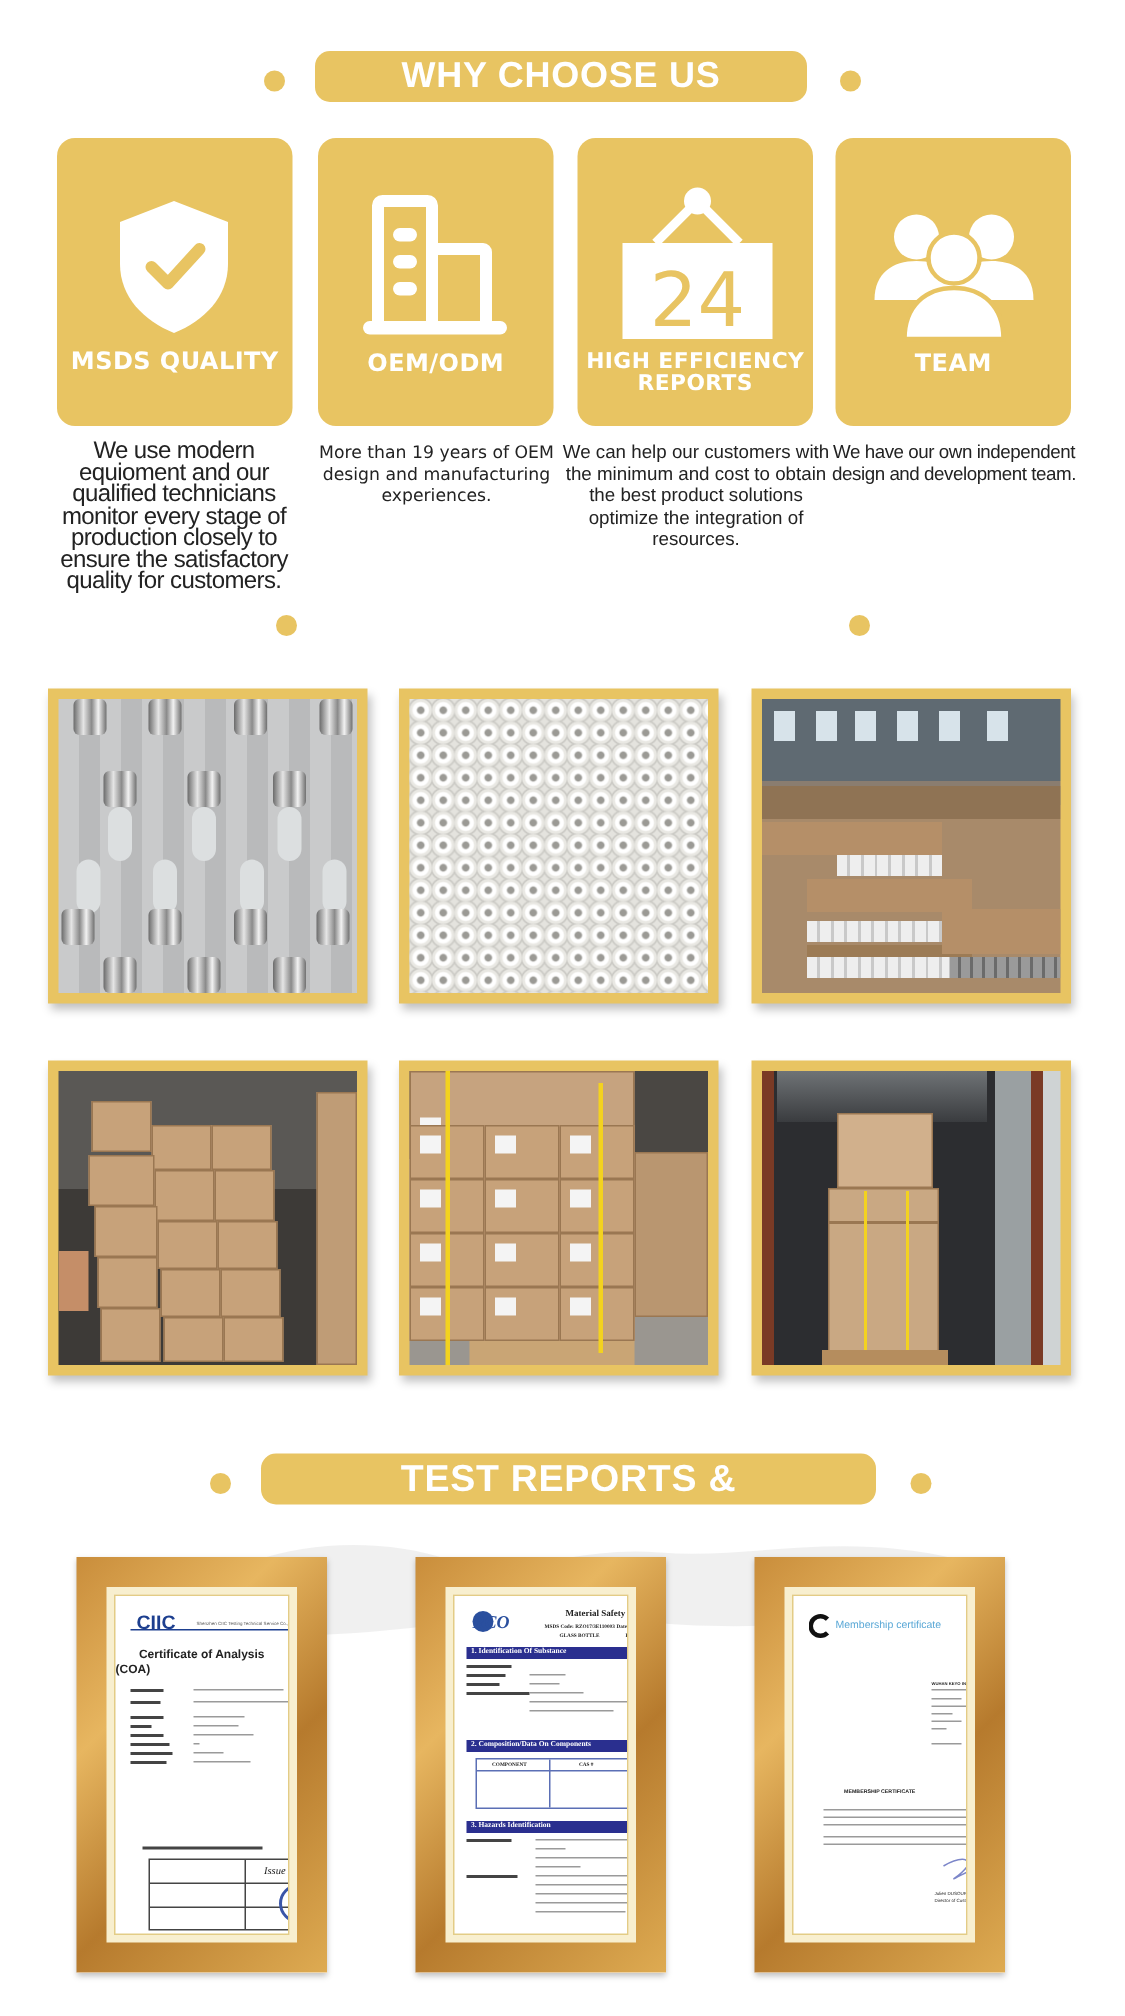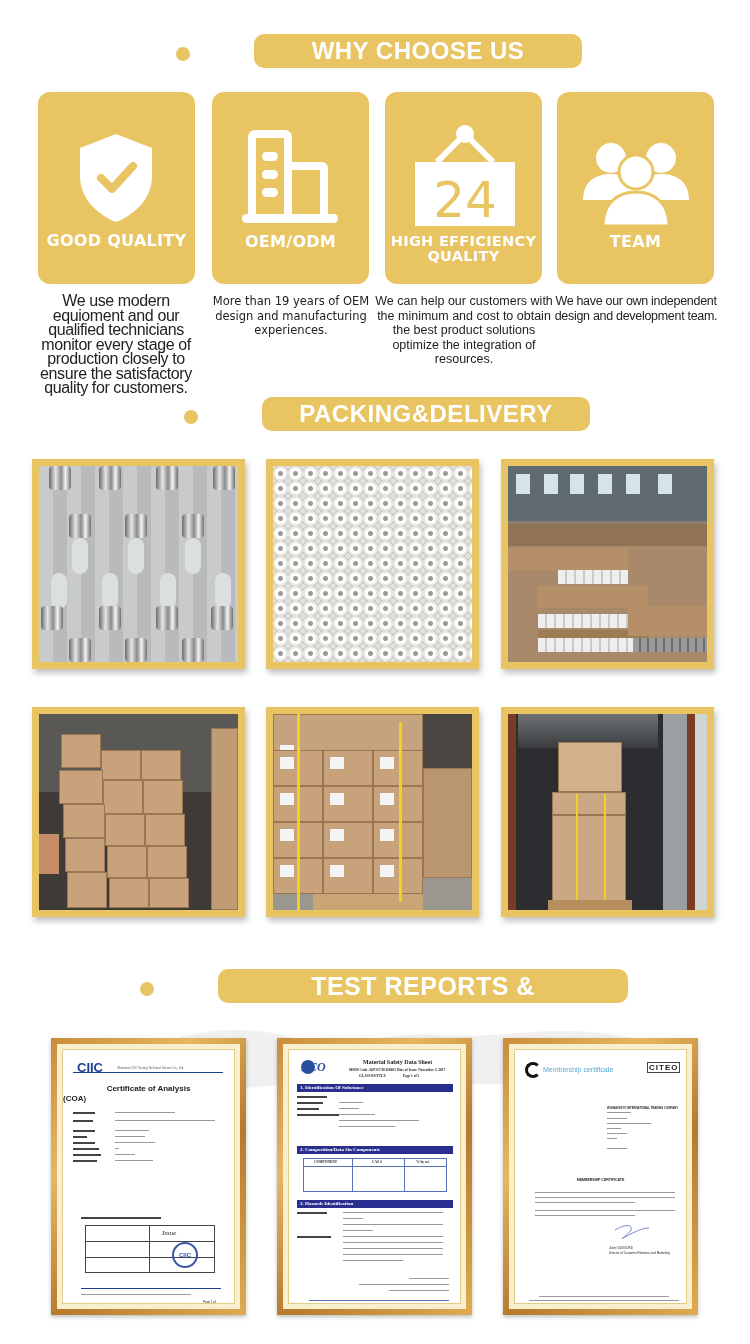--- a/index.html
+++ b/index.html
@@ -2,21 +2,21 @@
 <html><head>
 <meta charset="utf-8">
 <style>
   * { box-sizing: border-box; margin: 0; padding: 0; }
   html, body { width: 750px; height: 1344px; background: #ffffff; overflow: hidden; }
   body { position: relative; font-family: "Liberation Sans", "DejaVu Sans", sans-serif; color: #222; }
 
   .section-header { position: absolute; left: 0; width: 750px; height: 40px; }
   .section-header .dot { position: absolute; width: 14px; height: 14px; border-radius: 50%; background: #e8c462; top: 13px; }
   .section-header .pill { position: absolute; top: 0; height: 34px; border-radius: 10px; background: #e8c462;
-    color: #fff; font-weight: bold; text-align: center; line-height: 34px; font-size: 24px; letter-spacing: 0.5px; margin-left: 44px; }
+    color: #fff; font-weight: bold; text-align: center; line-height: 34px; font-size: 24px; letter-spacing: 0.5px; }
 
   .feature-card { position: absolute; top: 92px; width: 157px; height: 192px; border-radius: 12px; background: #e8c462; }
   .feature-card .label { position: absolute; left: 0; right: 0; color: #fff; font-weight: bold; text-align: center;
     font-family: "DejaVu Sans", sans-serif; font-size: 16px; line-height: 16px; letter-spacing: 0.3px; }
   .feature-card svg { position: absolute; }
   .feature-desc { position: absolute; top: 294px; width: 180px; text-align: center; font-size: 12.5px; line-height: 14.5px; color: #222; }
 
   .photo { position: absolute; width: 213px; height: 210px; background: #e8c462; padding: 7px; box-shadow: 2px 4px 6px rgba(0,0,0,0.25); }
   .photo .img { width: 100%; height: 100%; position: relative; overflow: hidden; }
 
@@ -36,21 +36,21 @@
   .p3 .win { position: absolute; top: 8px; width: 14px; height: 20px; background: #d7e3ea; }
   .p3 .stack { position: absolute; height: 14px; background: repeating-linear-gradient(90deg, #eeeeee 0 7px, #c9c9c9 7px 9px); }
   .p3 .board { position: absolute; height: 22px; background: #b58f68; }
 
   
   .boxes { background: #4a4540; }
   .box { position: absolute; background: #c7a27a; border: 1px solid #9a7752; }
   .box .lbl { position: absolute; left: 6px; top: 6px; width: 14px; height: 12px; background: #f4f4f4; }
   .strap { position: absolute; width: 3px; background: #f3d21f; }
 
-  .cert { position: absolute; top: 1038px; width: 195px; height: 277px; padding: 6px;
+  .cert { position: absolute; top: 1038px; width: 167px; height: 277px; padding: 20px;
     background: linear-gradient(135deg, #c98d3b, #e7b660 30%, #b67a2d 60%, #deab52); box-shadow: 0 2px 4px rgba(0,0,0,0.25); }
   .cert .inner { width: 100%; height: 100%; background: #f8efcf; padding: 5px; }
   .cert .paper { width: 100%; height: 100%; background: #fff; border: 1px solid #e3cc86; position: relative; overflow: hidden; }
   .t { position: absolute; font-family: "Liberation Sans", sans-serif; color: #222; white-space: nowrap; }
   .line { position: absolute; height: 2px; background: #9a9a9a; }
   .bar { position: absolute; height: 8px; background: #2a2f8f; color: #fff; font-size: 5px; line-height: 8px; padding-left: 3px; font-family: "Liberation Serif", serif; font-weight: bold; }
 
   .worldmap { position: absolute; top: 1010px; left: 80px; width: 600px; height: 90px; opacity: 0.12; }
 </style>
 </head>
@@ -60,21 +60,21 @@
   <span class="dot" style="left:176px;"></span>
   <div class="pill" style="left:210px; width:328px;">WHY CHOOSE US</div>
   <span class="dot" style="left:560px;"></span>
 </div>
 
 <div class="feature-card" style="left:38px;">
   <svg width="80" height="92" viewBox="0 0 80 92" style="left:38px; top:40px;">
     <path d="M40 2 L76 16 L76 44 C76 66 60 82 40 90 C20 82 4 66 4 44 L4 16 Z" fill="#ffffff"></path>
     <path d="M25 46 L36 57 L57 34" stroke="#e8c462" stroke-width="8" fill="none" stroke-linecap="round" stroke-linejoin="round"></path>
   </svg>
-  <div class="label" style="top:141px;">GOOD QUALITY</div>
+  <div class="label" style="top:141px;">MSDS QUALITY</div>
 </div>
 <div class="feature-desc" style="left:26px; font-size:16px; letter-spacing:-0.4px;">We use modern equioment and our qualified technicians monitor every stage of production closely to ensure the satisfactory quality for customers.</div>
 
 <div class="feature-card" style="left:212px;">
   <svg width="100" height="96" viewBox="0 0 100 96" style="left:28px; top:38px;">
     <rect x="12" y="4" width="36" height="84" rx="3" fill="none" stroke="#fff" stroke-width="8"></rect>
     <rect x="48" y="36" width="36" height="52" rx="2" fill="none" stroke="#fff" stroke-width="8"></rect>
     <rect x="22" y="22" width="16" height="9" rx="4.5" fill="#fff"></rect>
     <rect x="22" y="40" width="16" height="9" rx="4.5" fill="#fff"></rect>
     <rect x="22" y="58" width="16" height="9" rx="4.5" fill="#fff"></rect>
@@ -85,40 +85,39 @@
 <div class="feature-desc" style="left:201px; font-family:'DejaVu Sans',sans-serif; font-size:11.5px;">More than 19 years of OEM design and manufacturing experiences.</div>
 
 <div class="feature-card" style="left:385px;">
   <svg width="104" height="104" viewBox="0 0 104 104" style="left:28px; top:30px;">
     <circle cx="52" cy="12" r="9" fill="#fff"></circle>
     <path d="M52 12 L24 40 M52 12 L80 40" stroke="#fff" stroke-width="6" fill="none"></path>
     <rect x="2" y="40" width="100" height="64" fill="#fff"></rect>
     <text x="52" y="95" text-anchor="middle" fill="#e8c462" font-family="DejaVu Sans, sans-serif" font-size="50">24</text>
   </svg>
   <div class="label" style="top:141px; font-size:14.5px;">HIGH EFFICIENCY</div>
-  <div class="label" style="top:156px; font-size:14.5px;">QUALITY</div>
+  <div class="label" style="top:156px; font-size:14.5px;">REPORTS</div>
 </div>
 <div class="feature-desc" style="left:374px; width:180px;">We can help our customers with the minimum and cost to obtain the best product solutions optimize the integration of resources.</div>
 
 <div class="feature-card" style="left:557px;">
   <svg width="110" height="90" viewBox="0 0 110 90" style="left:24px; top:46px;">
     <circle cx="30" cy="20" r="15" fill="#fff"></circle>
     <circle cx="80" cy="20" r="15" fill="#fff"></circle>
     <path d="M2 62 C2 44 14 36 30 36 C46 36 58 44 58 62 Z" fill="#fff"></path>
     <path d="M52 62 C52 44 64 36 80 36 C96 36 108 44 108 62 Z" fill="#fff"></path>
     <circle cx="55" cy="34" r="17" stroke="#e8c462" stroke-width="3" fill="#fff"></circle>
     <path d="M22 88 C22 66 36 54 55 54 C74 54 88 66 88 88 Z" stroke="#e8c462" stroke-width="3" fill="#fff"></path>
   </svg>
   <div class="label" style="top:142px;">TEAM</div>
 </div>
 <div class="feature-desc" style="left:548px; width:176px; letter-spacing:-0.3px;">We have our own independent design and development team.</div>
 
 <div class="section-header" style="top:397px;">
   <span class="dot" style="left:184px;"></span>
-  <div class="pill" style="left:218px; width:328px;">PACKING&amp;DELIVERY</div>
   <span class="dot" style="left:566px;"></span>
 </div>
 
 <div class="photo" style="left:32px; top:459px;">
   <div class="img p1">
     <span class="cap" style="left:10px; top:0;"></span>
       <span class="cap" style="left:60px; top:0;"></span>
       <span class="cap" style="left:117px; top:0;"></span>
       <span class="cap" style="left:174px; top:0;"></span>
     <span class="cap" style="left:30px; top:48px;"></span>

